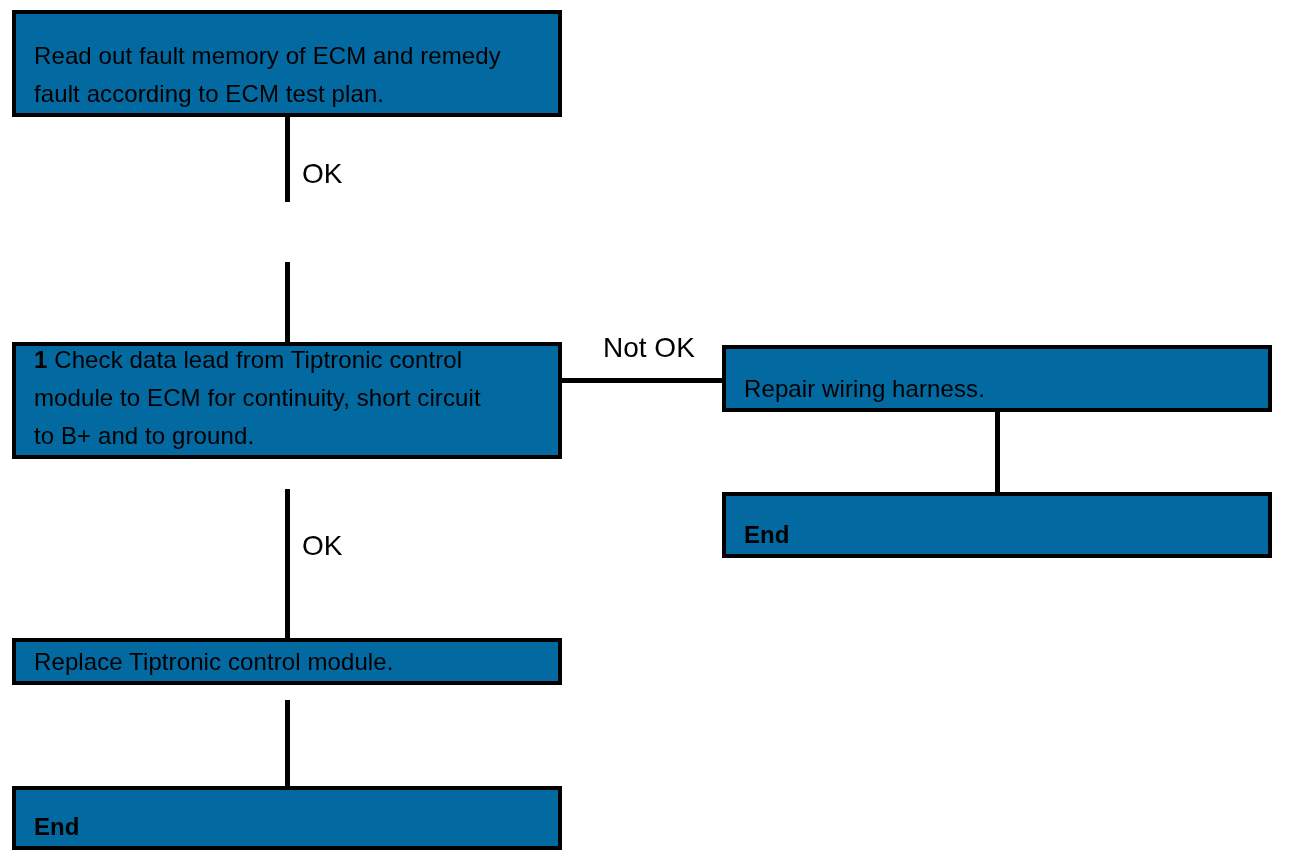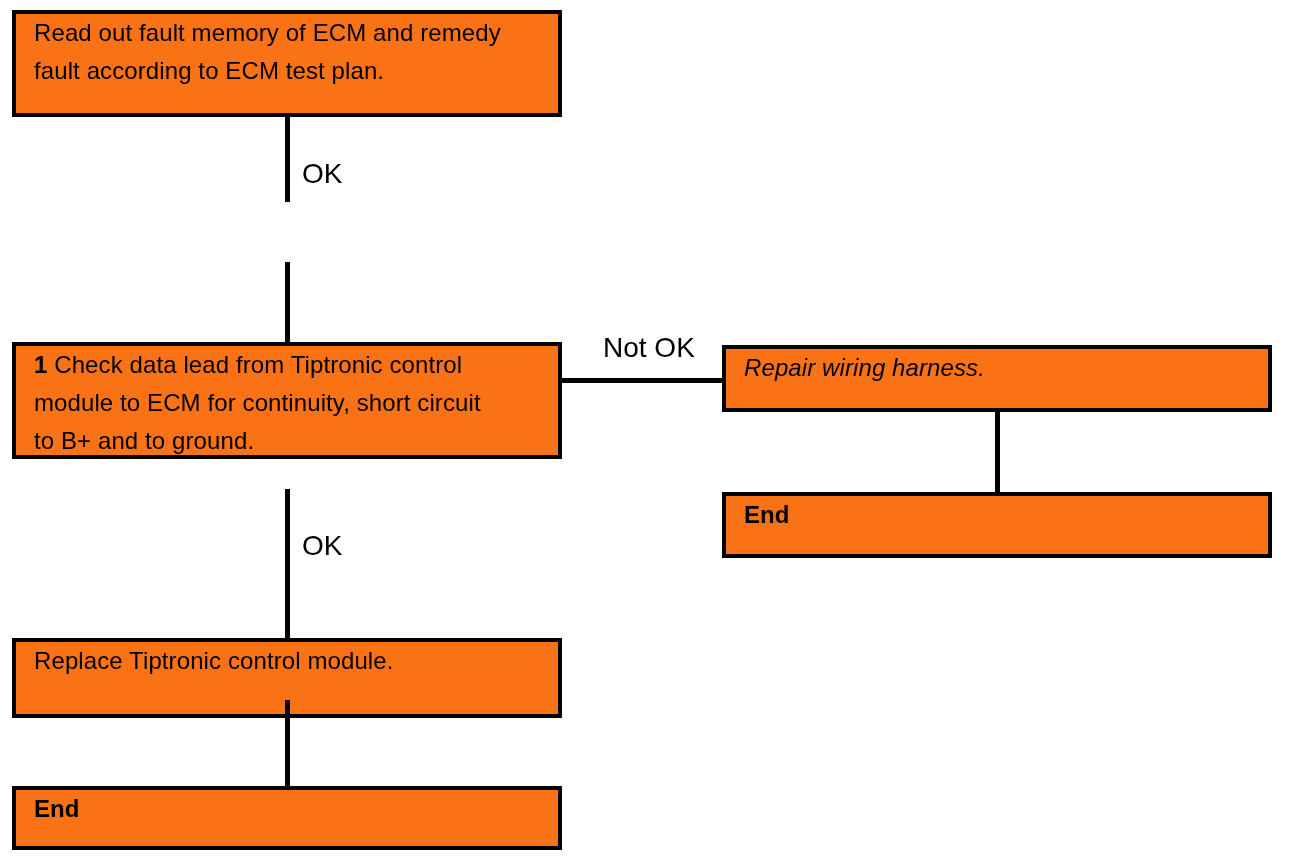--- a/index.html
+++ b/index.html
@@ -15,23 +15,23 @@
     position: relative;
     width: 1312px;
     height: 862px;
     background: #ffffff;
     overflow: hidden;
   }
   .node {
     position: absolute;
     box-sizing: border-box;
     border: 4px solid #000000;
-    background: #f97316;
+    background: #0369a1;
     display: flex;
-    align-items: flex-start;
+    align-items: flex-end;
   }
   .node-text {
     font-size: 24px;
     line-height: 38px;
     letter-spacing: 0.1px;
     padding: 0 0 0 18px;
     white-space: pre-line;
   }
   .node-text.bold {
     font-weight: bold;
@@ -46,23 +46,23 @@
   .edge-label {
     position: absolute;
     font-size: 28px;
     line-height: 24px;
     white-space: nowrap;
   }
 
   
   #node-readout      { left: 12px;  top: 10px;  width: 550px; height: 107px; }
   #node-check        { left: 12px;  top: 342px; width: 550px; height: 117px; }
-  #node-replace      { left: 12px;  top: 638px; width: 550px; height: 80px;  }
+  #node-replace      { left: 12px;  top: 638px; width: 550px; height: 47px;  }
   #node-end-left     { left: 12px;  top: 786px; width: 550px; height: 64px;  }
-  #node-repair       { left: 722px; top: 345px; width: 550px; height: 67px; font-style: italic;  }
+  #node-repair       { left: 722px; top: 345px; width: 550px; height: 67px;  }
   #node-end-right    { left: 722px; top: 492px; width: 550px; height: 66px;  }
 
   
   #conn-readout-a    { left: 285px; top: 117px; width: 5px; height: 85px;  }
   #conn-readout-b    { left: 285px; top: 262px; width: 5px; height: 80px;  }
   #conn-check-ok     { left: 285px; top: 489px; width: 5px; height: 149px; }
   #conn-replace-end  { left: 285px; top: 700px; width: 5px; height: 86px;  }
   #conn-notok        { left: 562px; top: 378px; width: 160px; height: 5px; }
   #conn-repair-end   { left: 995px; top: 412px; width: 5px; height: 80px;  }
 

